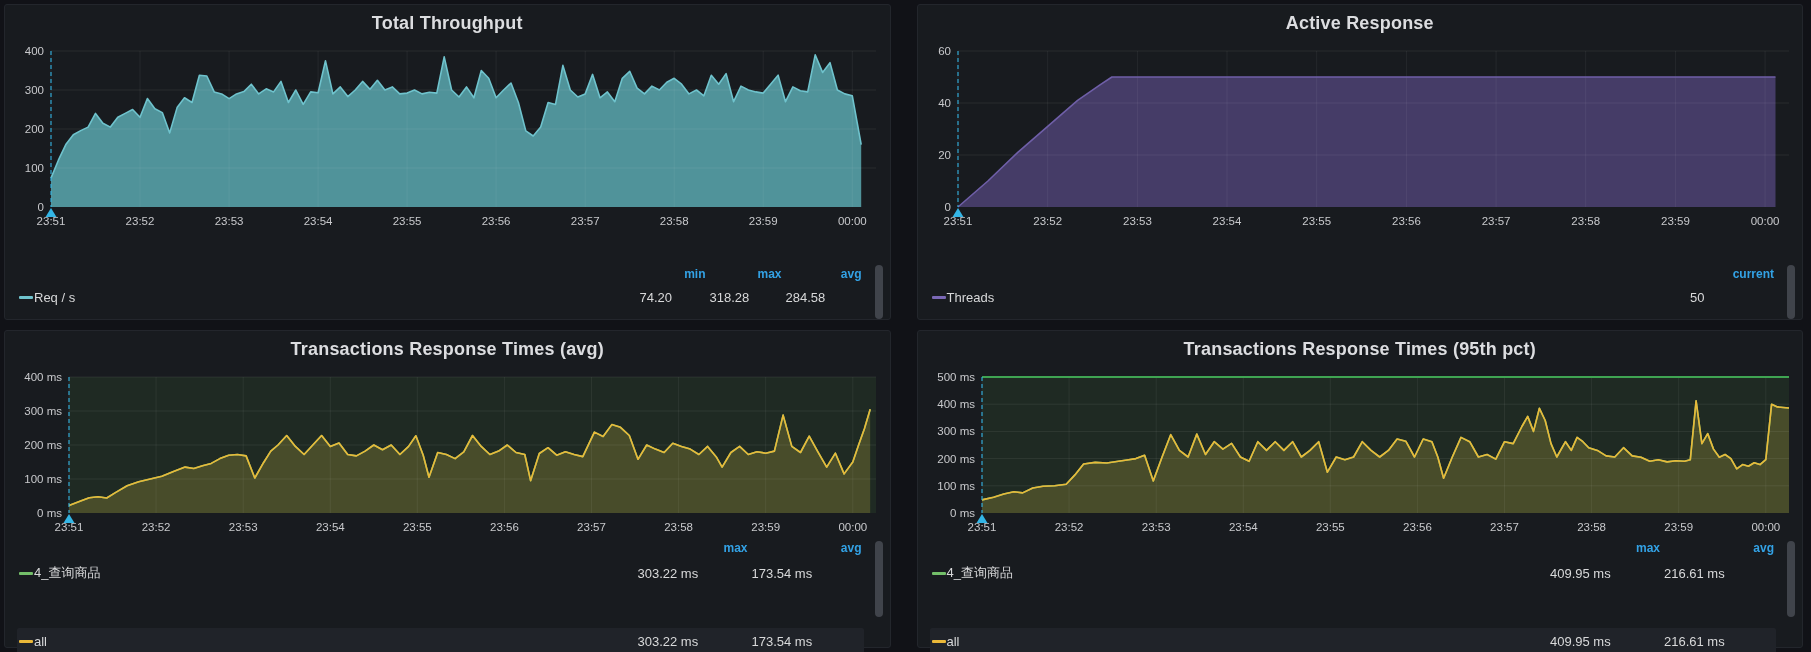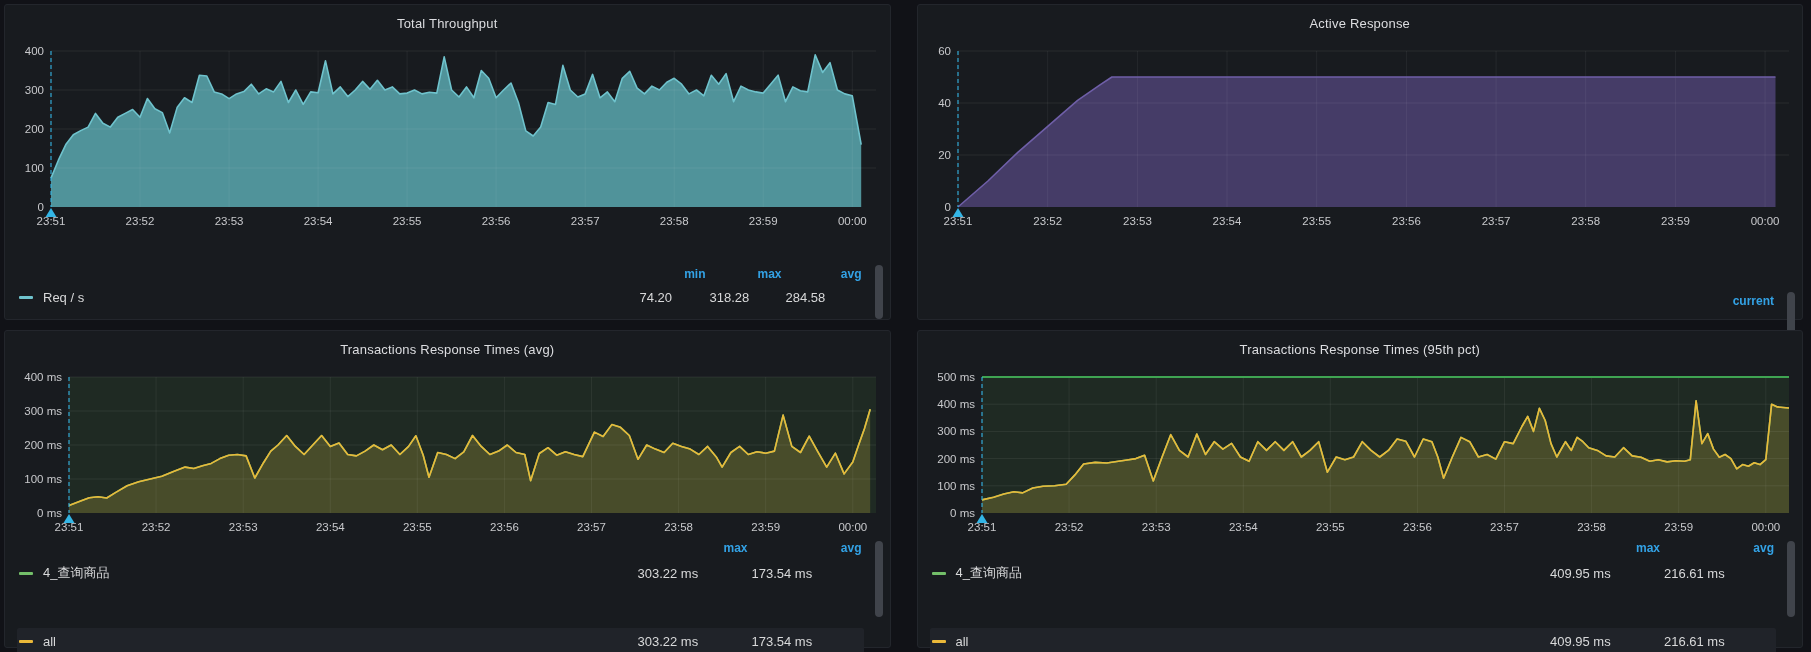--- a/index.html
+++ b/index.html
@@ -9,34 +9,34 @@
     display:grid; grid-template-columns:1fr 1fr; grid-template-rows:316px 318px;
     gap:10px 26px; overflow:hidden;
   }
   .panel{
     background:#181b1f; border:1px solid #23262c; border-radius:3px;
     display:flex; flex-direction:column; min-width:0; position:relative;
     padding-bottom:6px;
   }
   .panel-title{
     height:30px; flex:0 0 30px; display:flex; align-items:center; justify-content:center;
-    color:#dcdde0; font-size:13px; font-weight:400; letter-spacing:.2px; cursor:pointer;
+    color:#dcdde0; font-size:18px; font-weight:700; letter-spacing:.2px; cursor:pointer;
     padding-top:6px;
   }
   .chart-wrap{ margin:8px 6px 0 6px; }
   .row1 .chart-wrap{ height:188px; }
   .row2 .chart-wrap{ height:168px; }
   .chart-wrap svg text{ font-size:11.5px; fill:#c8c9cc; }
   .legend{ margin-top:auto; position:relative; padding:2px 26px 2px 12px; }
   .l-row{ display:grid; align-items:center; border-radius:2px; }
   .cols-p1{ grid-template-columns:1fr 70px 76px 80px; }
   .cols-p2{ grid-template-columns:1fr 88px; }
   .cols-p34{ grid-template-columns:1fr 114px 114px; }
   .lh{ color:#33a2e5; font-weight:700; font-size:12px; text-align:right; padding:2px 2px 3px; cursor:pointer; }
-  .l-name{ display:flex; align-items:center; gap:10px; color:#d8d9da; font-size:13px; padding:6px 2px; cursor:pointer; }
+  .l-name{ display:flex; align-items:center; gap:1px; color:#d8d9da; font-size:13px; padding:6px 2px; cursor:pointer; }
   .l-val{ color:#d8d9da; font-size:13px; text-align:left; padding:6px 2px; }
   .dash{ width:14px; height:3px; border-radius:1px; display:inline-block; flex:0 0 14px; }
   .l-row.alt{ background:#202329;margin-top:40px; }
   .legend-scrollbar{
     position:absolute; right:7px; top:0; width:8px; border-radius:4px;
     background:#40444b; cursor:pointer;
   }
   .row1 .legend-scrollbar{ height:54px; top:2px; }
   .row2 .legend-scrollbar{ height:76px; top:4px; }
 </style>
@@ -134,20 +134,27 @@
           <text x="482.4" y="182" text-anchor="middle">23:56</text>
           <text x="572.1" y="182" text-anchor="middle">23:57</text>
           <text x="661.7" y="182" text-anchor="middle">23:58</text>
           <text x="751.4" y="182" text-anchor="middle">23:59</text>
           <text x="841.1" y="182" text-anchor="middle">00:00</text>
         </svg></div>
     <div class="legend">
       <div class="l-row cols-p2">
         <span class="l-name"></span>
         <span class="lh">current</span>
+      </div>
+      <div class="l-row cols-p2">
+        <span class="l-name">
+          <i class="dash" style="background: rgb(122, 104, 181);"></i>
+          <span>Threads</span>
+        </span>
+        <span class="l-val">50</span>
       </div>
       <div class="legend-scrollbar"></div>
     </div>
   </section>
 
   <section class="panel row2">
     <div class="panel-title">Transactions Response Times (avg)</div>
     <div class="chart-wrap"><svg width="873" height="168">
           <rect x="58" y="8" width="807" height="136" fill="rgba(94,175,80,0.10)"></rect>
           <path d="M58.0,136.5 L69.6,132.1 L78.3,128.7 L87.0,127.7 L95.7,129.0 L104.4,123.6 L116.1,116.8 L127.7,112.7 L139.3,110.0 L150.9,107.3 L162.5,102.5 L174.1,98.1 L182.8,99.5 L191.5,96.7 L200.2,94.4 L208.9,89.6 L217.7,86.2 L226.4,85.5 L235.1,86.9 L243.8,109.0 L252.5,93.7 L259.8,82.1 L267.0,76.0 L275.7,66.5 L284.4,77.4 L293.1,85.5 L301.8,76.0 L310.6,66.5 L319.3,77.4 L328.0,74.0 L336.7,85.5 L345.4,86.9 L354.1,82.1 L362.8,76.0 L371.5,80.8 L380.2,76.0 L388.9,85.5 L397.6,77.4 L404.9,66.8 L412.2,86.2 L418.0,108.3 L426.7,83.5 L435.4,85.5 L444.1,89.6 L452.8,82.8 L461.5,66.5 L470.2,77.4 L478.9,85.5 L487.6,82.1 L496.3,76.0 L505.0,83.5 L513.8,85.5 L519.6,111.7 L528.3,84.5 L537.0,78.7 L545.7,86.2 L554.4,82.8 L563.1,85.5 L571.8,87.6 L583.4,63.1 L592.1,67.5 L600.8,55.6 L609.5,58.3 L618.3,66.5 L627.0,90.3 L635.7,76.0 L644.4,80.1 L653.1,83.5 L661.8,74.3 L670.5,77.4 L679.2,80.1 L687.9,85.5 L696.6,77.4 L705.3,87.9 L711.1,98.1 L719.9,83.5 L728.6,77.4 L737.3,85.5 L746.0,82.8 L754.7,84.2 L763.4,82.1 L772.1,46.1 L780.8,77.4 L789.5,83.5 L798.2,67.2 L806.9,82.8 L815.7,98.1 L824.4,84.2 L833.1,104.9 L841.8,93.0 L847.6,76.0 L853.4,59.7 L859.2,40.3 L859.2,144.0 L58.0,144.0 Z" fill="rgba(115,191,105,0.08)"></path>

